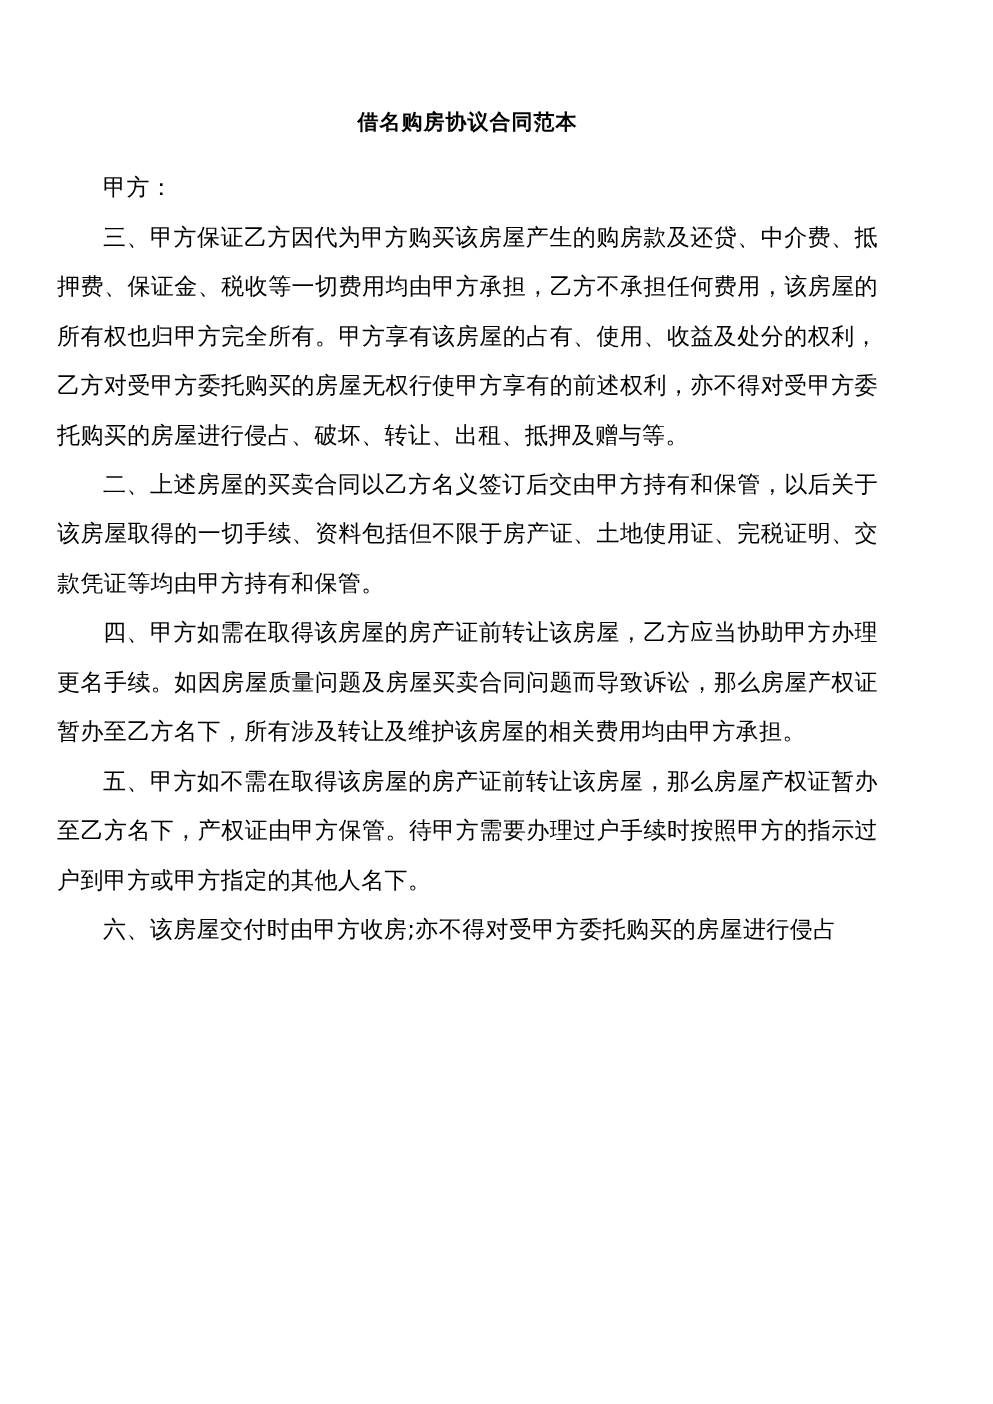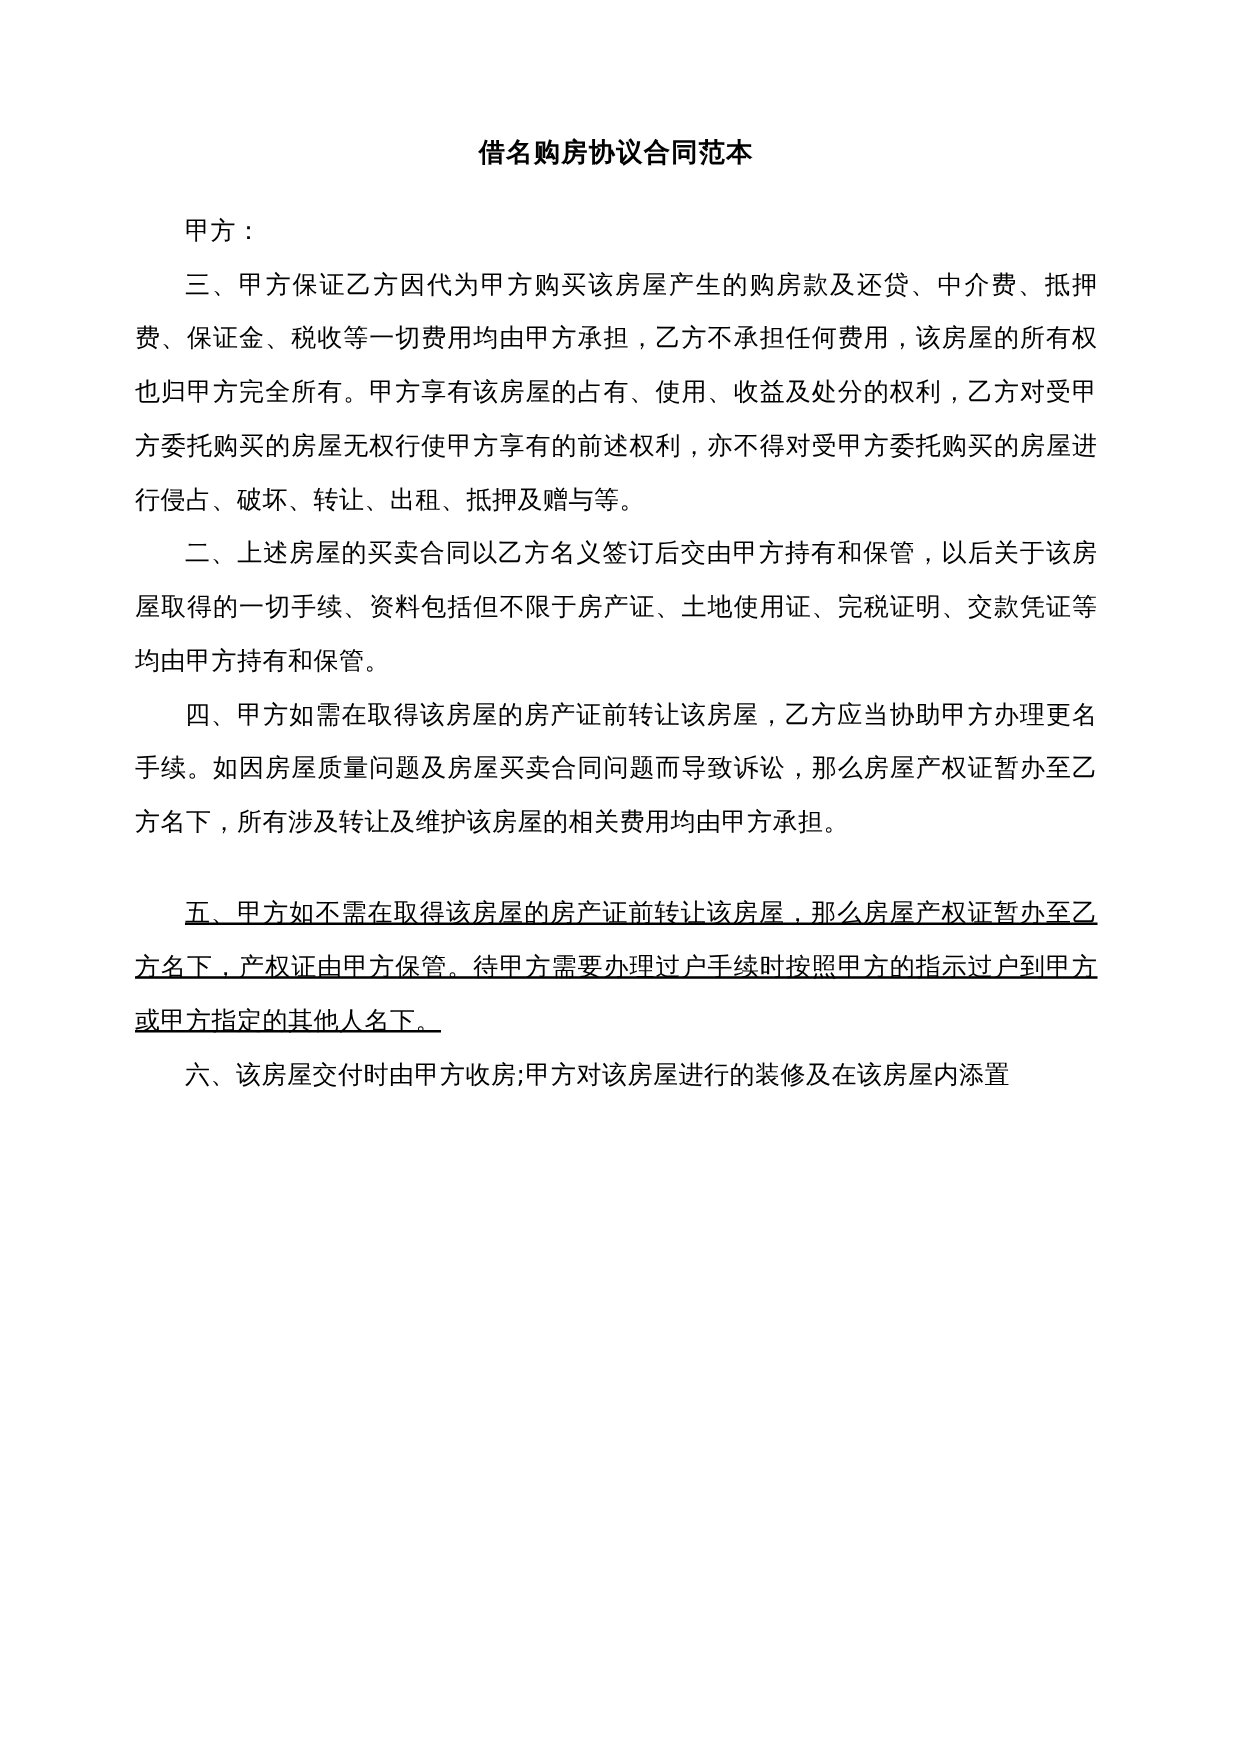--- a/index.html
+++ b/index.html
@@ -11,50 +11,48 @@
     width: 993px;
     height: 1404px;
     font-family: "DejaVu Sans", "Liberation Sans", sans-serif;
     color: #000000;
     overflow: hidden;
   }
   .page {
     width: 993px;
     height: 1404px;
     box-sizing: border-box;
-    padding: 108px 115px 60px 108px;
+    padding: 108px 115px 60px 57px;
     position: relative;
   }
   .doc-title {
     text-align: center;
     font-size: 21px;
     font-weight: bold;
     letter-spacing: 1px;
     margin: 0 0 26px 0;
     line-height: 1.4;
   }
   .para {
-    font-size: 20px;
+    font-size: 23px;
     line-height: 2.15;
     text-align: justify;
     text-justify: inter-ideograph;
     margin: 0;
     text-indent: 2em;
     letter-spacing: 0.4px;
   }
   .para.spaced {
-    margin-top: 30px;
-    text-decoration: underline;
   }
 </style>
 </head>
 <body>
 
 <div class="page">
   <h1 class="doc-title">借名购房协议合同范本</h1>
 
   <p class="para">甲方：</p>
   <p class="para">三、甲方保证乙方因代为甲方购买该房屋产生的购房款及还贷、中介费、抵押费、保证金、税收等一切费用均由甲方承担，乙方不承担任何费用，该房屋的所有权也归甲方完全所有。甲方享有该房屋的占有、使用、收益及处分的权利，乙方对受甲方委托购买的房屋无权行使甲方享有的前述权利，亦不得对受甲方委托购买的房屋进行侵占、破坏、转让、出租、抵押及赠与等。</p>
   <p class="para">二、上述房屋的买卖合同以乙方名义签订后交由甲方持有和保管，以后关于该房屋取得的一切手续、资料包括但不限于房产证、土地使用证、完税证明、交款凭证等均由甲方持有和保管。</p>
   <p class="para">四、甲方如需在取得该房屋的房产证前转让该房屋，乙方应当协助甲方办理更名手续。如因房屋质量问题及房屋买卖合同问题而导致诉讼，那么房屋产权证暂办至乙方名下，所有涉及转让及维护该房屋的相关费用均由甲方承担。</p>
   <p class="para spaced">五、甲方如不需在取得该房屋的房产证前转让该房屋，那么房屋产权证暂办至乙方名下，产权证由甲方保管。待甲方需要办理过户手续时按照甲方的指示过户到甲方或甲方指定的其他人名下。</p>
-  <p class="para">六、该房屋交付时由甲方收房;甲方对该房屋进行的装修及在该房屋内添置</p>
+  <p class="para">六、该房屋交付时由甲方收房;亦不得对受甲方委托购买的房屋进行侵占</p>
 </div>
 
 </body></html>

